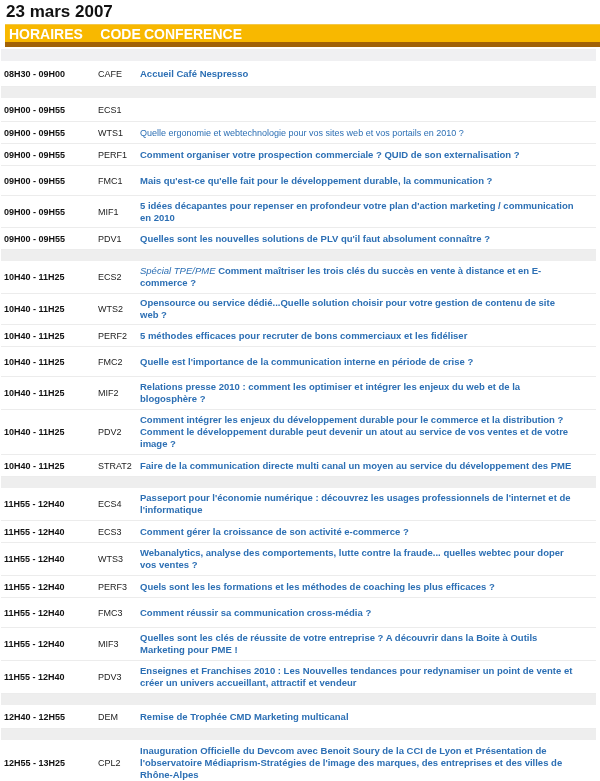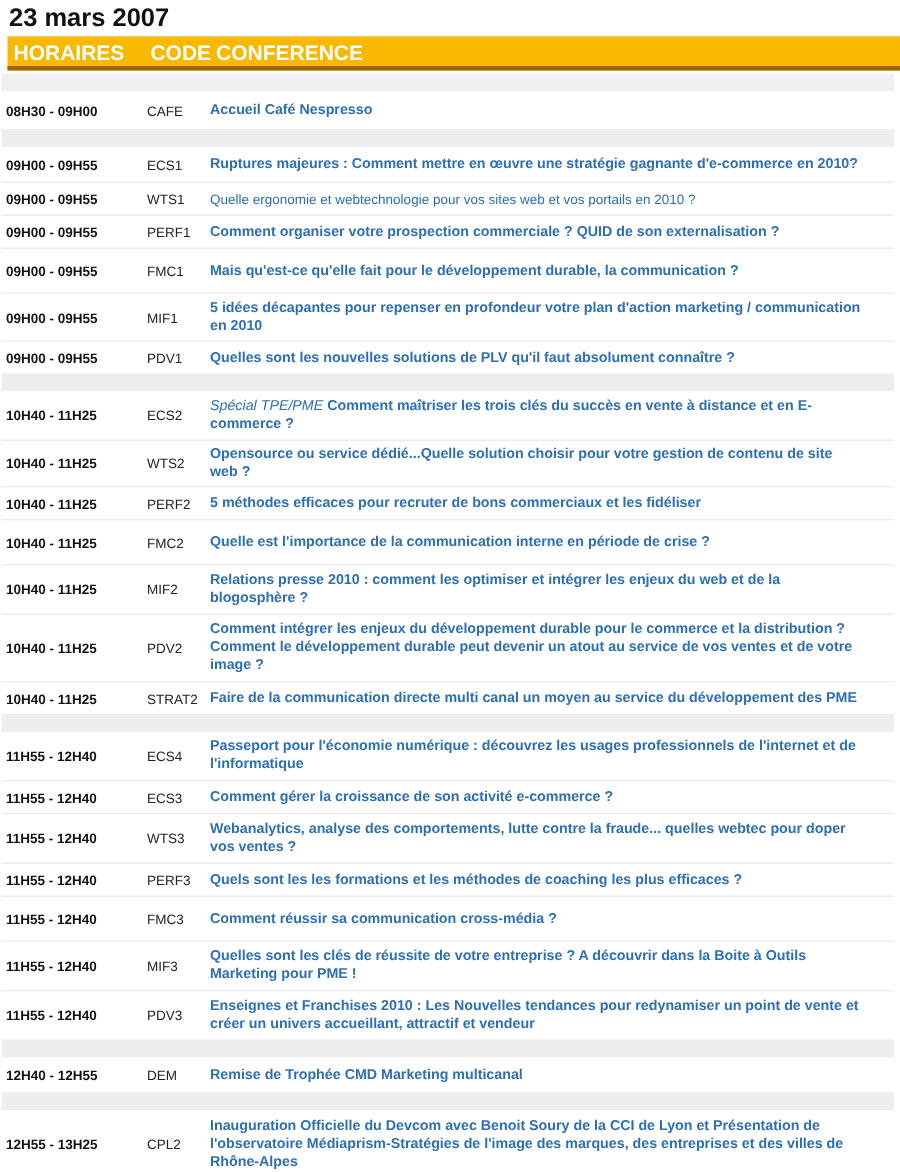--- a/index.html
+++ b/index.html
@@ -8,21 +8,21 @@
     .page { position: relative; width: 600px; }
     .date-title {
       font-family: "Liberation Sans", sans-serif;
       font-weight: bold; font-size: 17px; color: #111;
       padding: 2px 0 0 6px; height: 24px; line-height: 20px;
     }
     .head-bar {
       margin-left: 5px; width: 595px; height: 23px;
       background: #f8b800; display: flex; align-items: center;
       color: #ffffff; font-weight: bold; font-size: 14px;
-      border-top: 1px solid #f3c84a; border-bottom: 3px solid #a16207;
+      border-top: 1px solid #f3c84a; border-bottom: 5px solid #a16207;
     }
     .head-bar .h-time { width: 91px; padding-left: 4px; }
     .head-bar .h-code { width: 48px; text-align: center; padding-left: 1px; }
     .head-bar .h-conf { padding-left: 0; }
     .table { margin-left: 1px; width: 595px; }
     .spacer { height: 11px; background: #eeeeee; }
     .spacer.top { height: 12px; background: #f0f0f2; margin-top: 2px; }
     .row {
       display: flex; align-items: center;
       border-bottom: 1px solid #ececec; background: #fff;
@@ -53,21 +53,20 @@
       <div class="spacer top"></div>
       <div class="row" style="min-height: 26px;">
         <div class="time">08H30 - 09H00</div>
         <div class="code">CAFE</div>
         <div class="conf"><span>Accueil Café Nespresso</span></div>
       </div>
       <div class="spacer"></div>
       <div class="row" style="min-height: 24px;">
         <div class="time">09H00 - 09H55</div>
         <div class="code">ECS1</div>
-        <div class="conf"><span>Ruptures majeures : Comment mettre en œuvre une stratégie gagnante d'e-commerce en 2010?</span></div>
       </div>
       <div class="row" style="min-height: 22px;">
         <div class="time">09H00 - 09H55</div>
         <div class="code">WTS1</div>
         <div class="conf light"><span>Quelle ergonomie et webtechnologie pour vos sites web et vos portails en 2010 ?</span></div>
       </div>
       <div class="row" style="min-height: 22px;">
         <div class="time">09H00 - 09H55</div>
         <div class="code">PERF1</div>
         <div class="conf"><span>Comment organiser votre prospection commerciale ? QUID de son externalisation ?</span></div>

